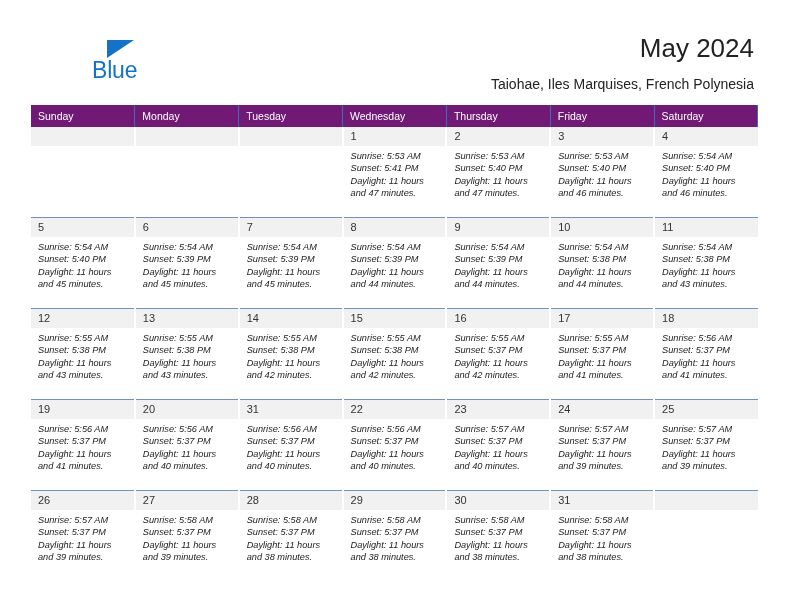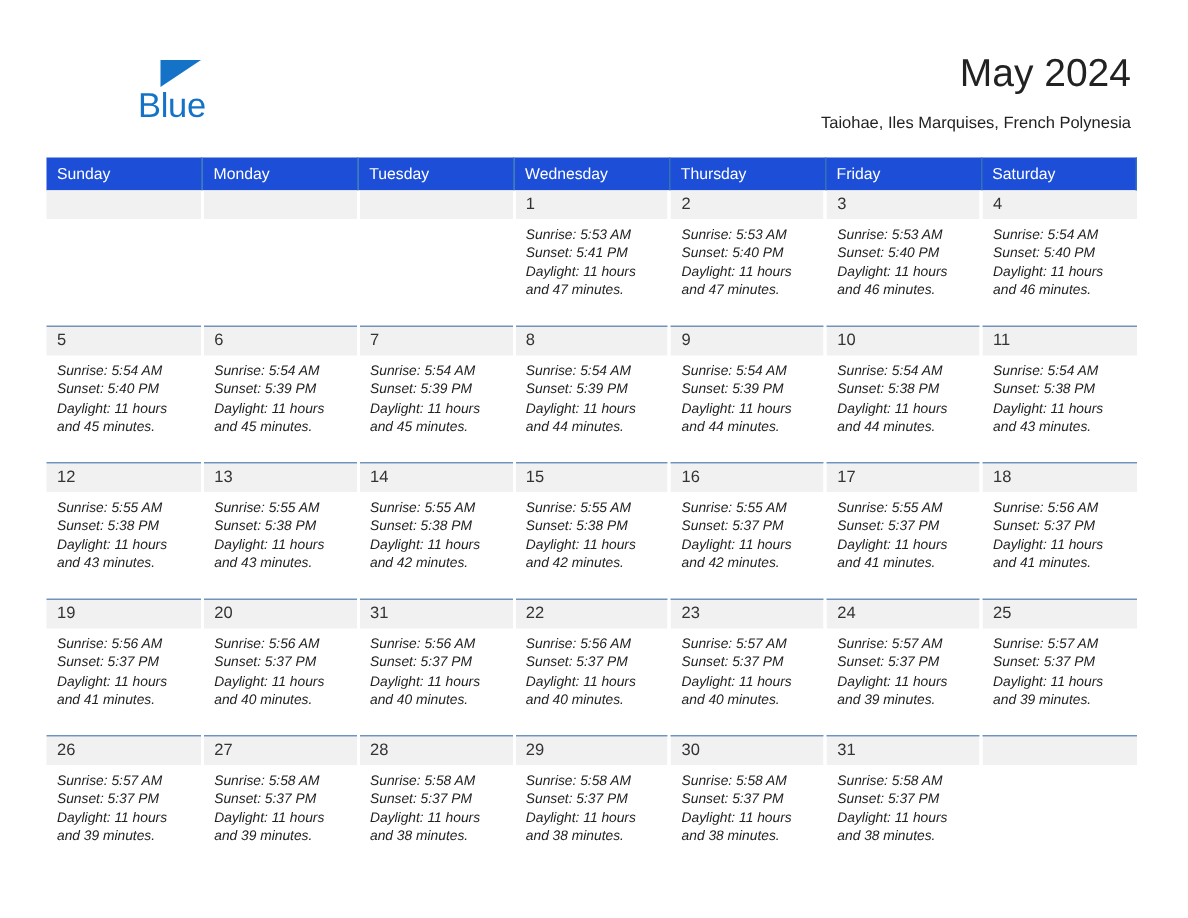--- a/index.html
+++ b/index.html
@@ -69,42 +69,42 @@
     top: 33px;
     font-size: 26px;
     color: #222222;
     text-align: left;
     white-space: nowrap;
   }
   .subtitle {
     position: absolute;
     right: 38px;
     top: 76px;
-    font-size: 11px;
+    font-size: 14px;
     color: #222222;
     text-align: right;
     white-space: nowrap;
   }
 
   
   .calendar {
     position: absolute;
     left: 31px;
     top: 105px;
     width: 727px;
   }
   table.cal {
     border-collapse: collapse;
     table-layout: fixed;
     width: 727px;
   }
   table.cal col { width: 103.857px; }
 
   thead th {
-    background: #1d4ed8;
+    background: #701a75;
     color: #ffffff;
     font-size: 10.5px;
     font-weight: normal;
     text-align: left;
     padding: 5px 0 5px 7px;
     height: 11px;
     border-right: 1px solid #3372b4;
   }
 
   tbody td {

